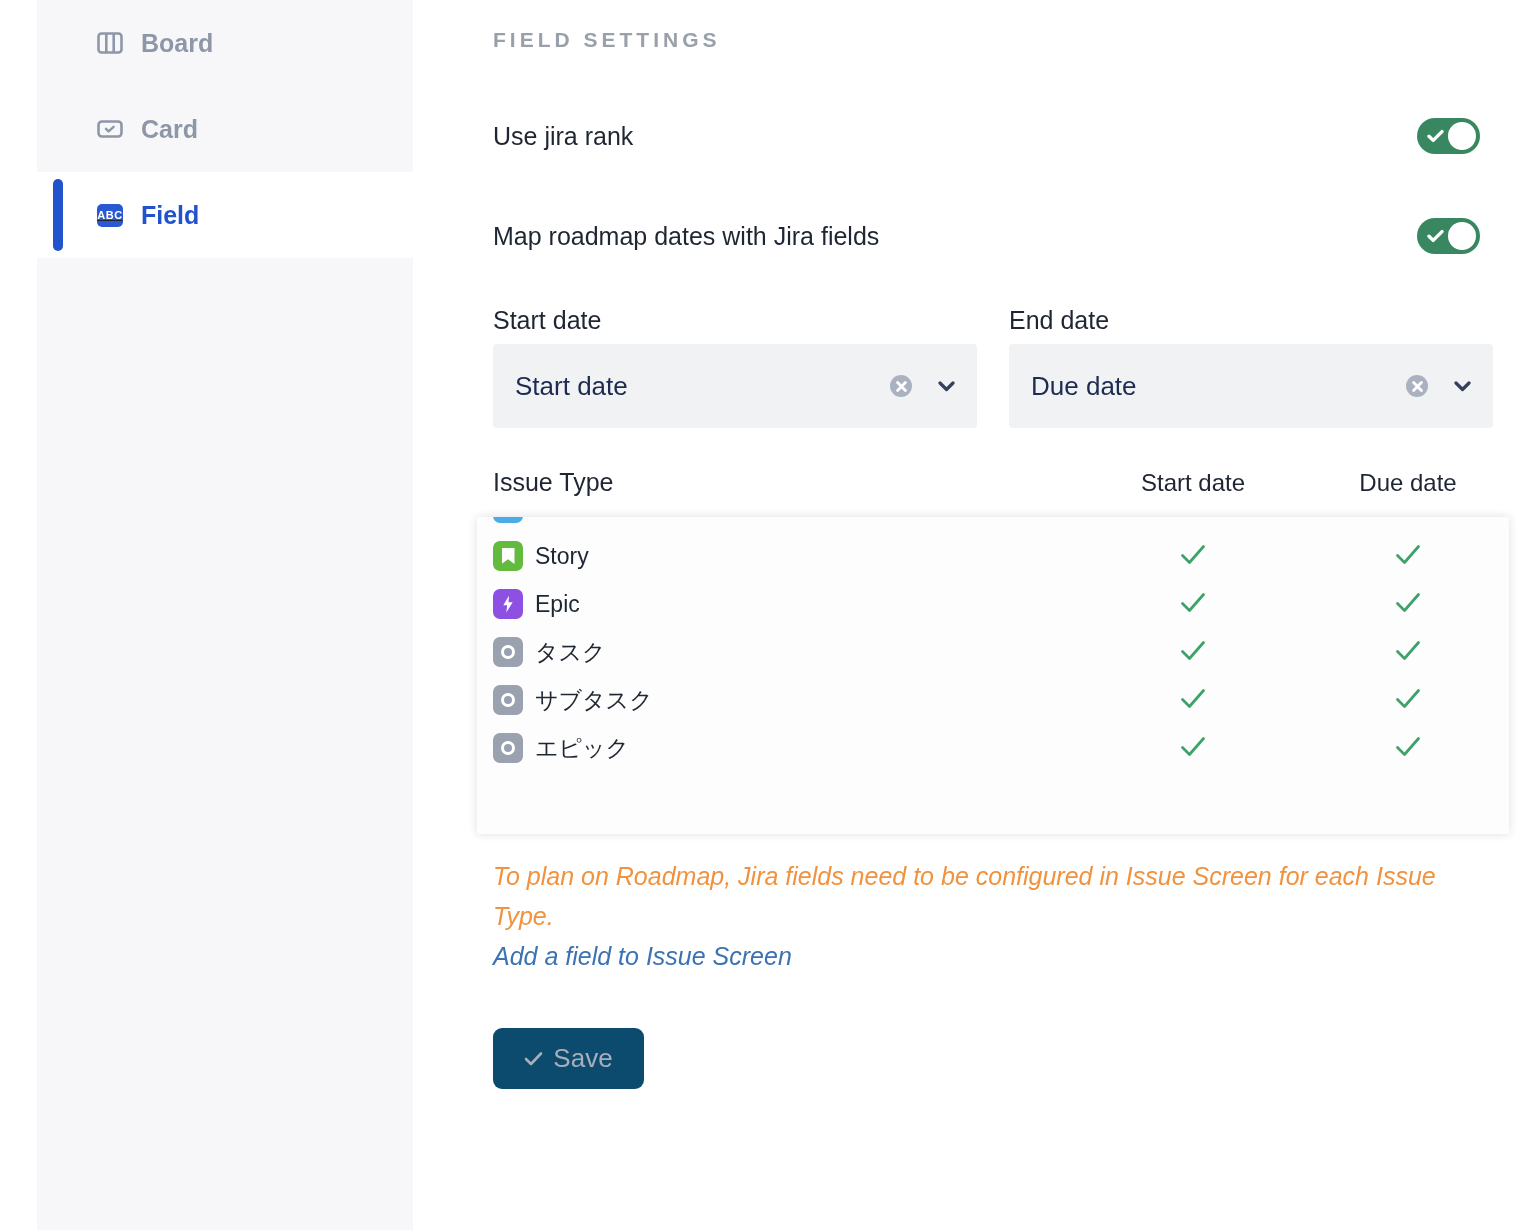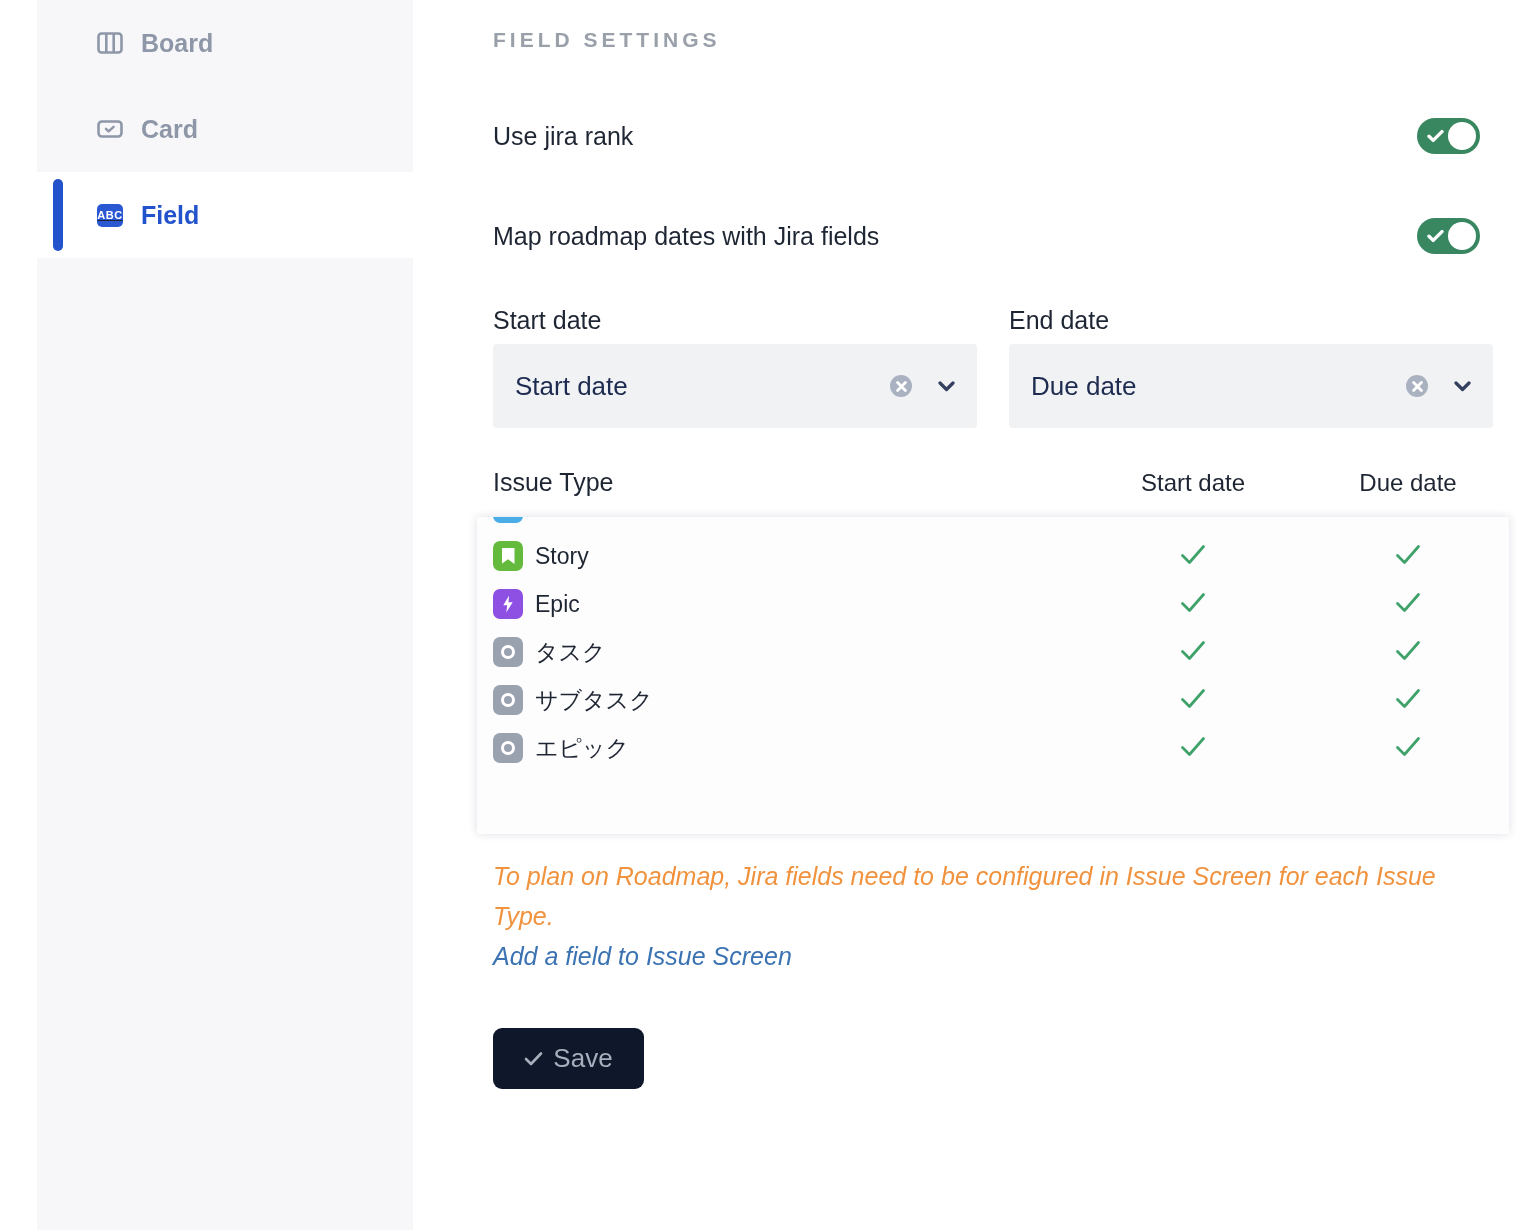--- a/index.html
+++ b/index.html
@@ -122,21 +122,21 @@
   .migrate-label { font-size:25px; color:#1f2633; }
   .migrate-btn {
     min-width:141px; height:61px; padding:0 28px; border:none; border-radius:8px;
     background:#f5f6f8; color:#3e4f6d; font-size:25px; cursor:pointer;
     font-family:inherit;
   }
 
   
   .save-btn {
     margin-top:52px; width:151px; height:61px; border:none; border-radius:9px;
-    background:#0f172a; color:#a8afbc; font-size:26px; cursor:default;
+    background:#0c4a6e; color:#a8afbc; font-size:26px; cursor:default;
     display:flex; align-items:center; justify-content:center; gap:10px;
     font-family:inherit;
   }
 </style>
 </head>
 <body>
 
 <div class="app">
 
   <aside class="sidebar">

